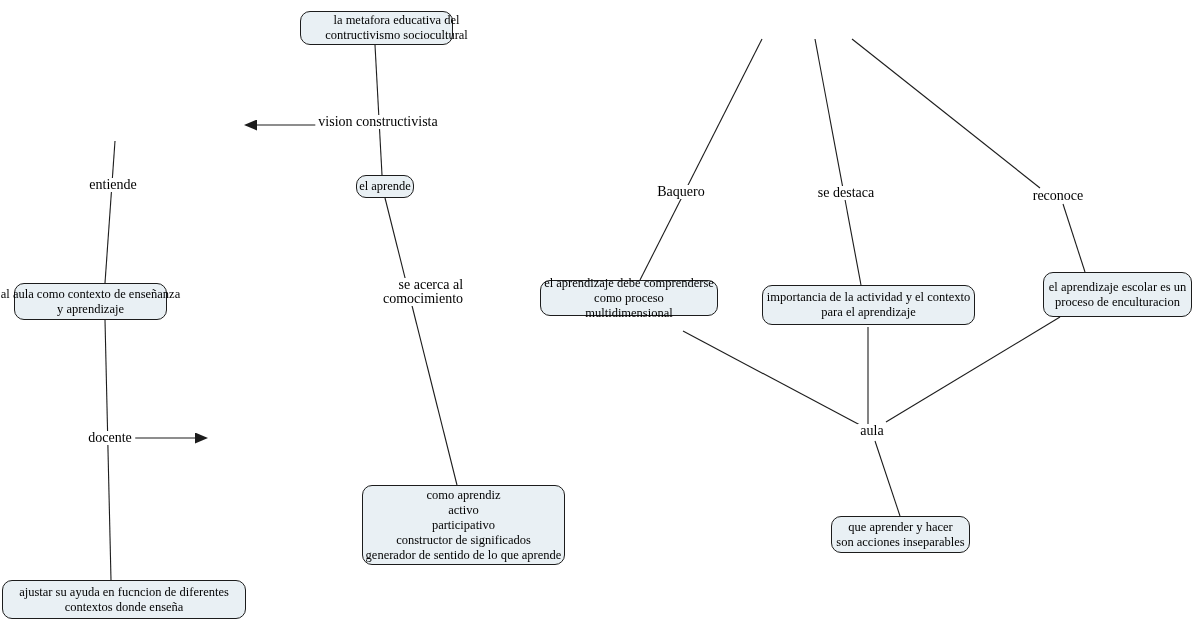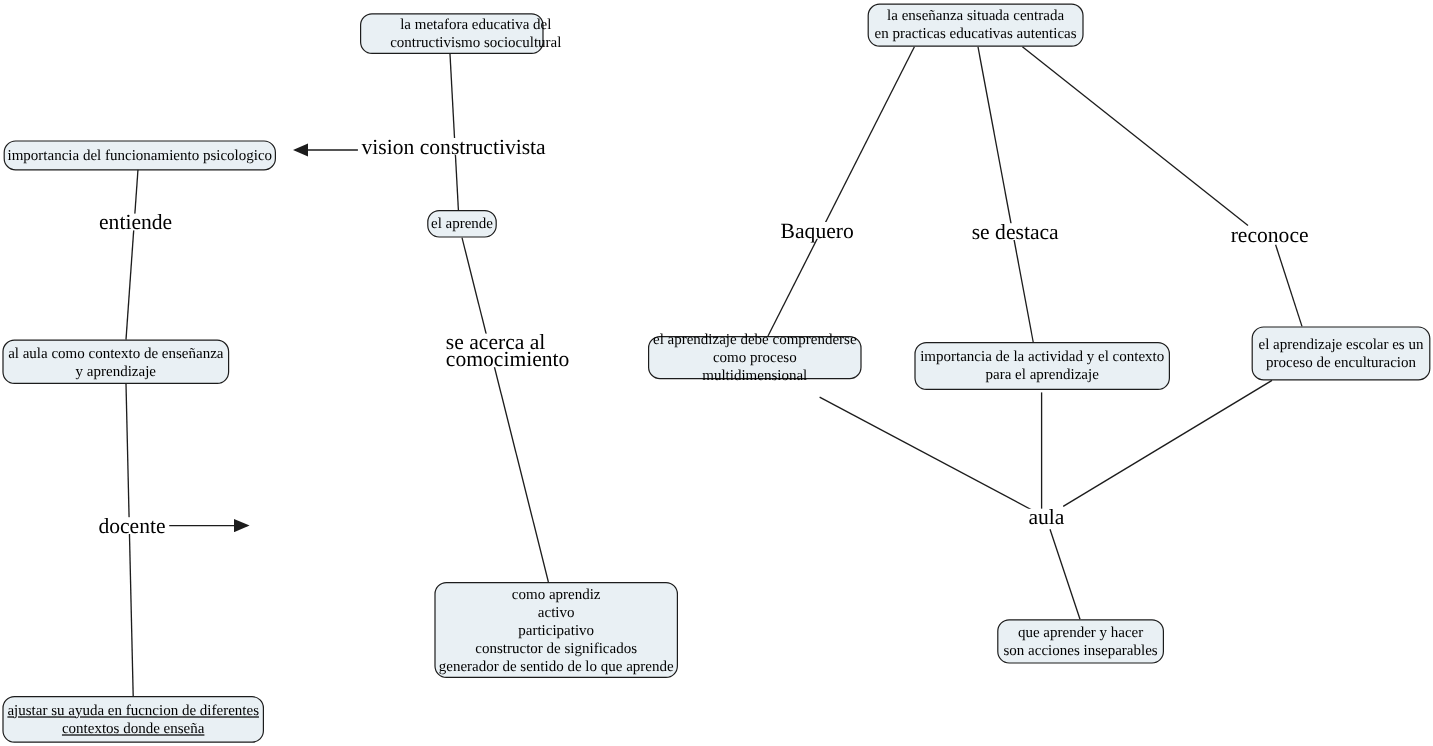--- a/index.html
+++ b/index.html
@@ -32,22 +32,22 @@
     font-size: 12.5px;
     line-height: 15px;
     color: var(--text_color, #000);
   }
   .link-label {
     position: absolute;
     transform: translate(-50%, -50%);
     background: var(--background, #ffffff);
     padding: 0 3px;
     white-space: pre;
-    text-align: left;
-    font-size: 18px;
+    text-align: right;
+    font-size: 14px;
     line-height: 14px;
     color: var(--text_color, #000);
   }
 </style>
 </head>
 <body>
 
 <div class="canvas">
 
   <svg class="wires" viewBox="0 0 1194 622">
@@ -79,33 +79,30 @@
   <div class="link-label" style="left:423px; top:292px;">se acerca al
 comocimiento</div>
   <div class="link-label" style="left:110px; top:438px;">docente</div>
   <div class="link-label" style="left:681px; top:192px;">Baquero</div>
   <div class="link-label" style="left:846px; top:193px;">se destaca</div>
   <div class="link-label" style="left:1058px; top:196px;">reconoce</div>
   <div class="link-label" style="left:872px; top:431px;">aula</div>
 
   <div class="node" style="left:300px; top:11px;  width:153px; height:34px;padding-left:40px;">la metafora educativa del
 contructivismo sociocultural</div>
-  <div class="node" style="left:3px;   top:117px; width:227px; height:25px;">importancia del funcionamiento psicologico</div>
   <div class="node" style="left:356px; top:175px; width:58px;  height:23px;">el aprende</div>
-  <div class="node" style="left:2px;  top:283px; width:189px; height:37px;">al aula como contexto de enseñanza
+  <div class="node" style="left:14px;  top:283px; width:153px; height:37px;">al aula como contexto de enseñanza
 y aprendizaje</div>
   <div class="node" style="left:362px; top:485px; width:203px; height:80px;">como aprendiz
 activo
 participativo
 constructor de significados
 generador de sentido de lo que aprende</div>
-  <div class="node" style="left:2px;   top:580px; width:218px; height:39px;text-decoration:underline;">ajustar su ayuda en fucncion de diferentes
+  <div class="node" style="left:2px;   top:580px; width:244px; height:39px;">ajustar su ayuda en fucncion de diferentes
 contextos donde enseña</div>
-  <div class="node" style="left:723px; top:3px;   width:180px; height:36px;">la enseñanza situada centrada
-en practicas educativas autenticas</div>
   <div class="node" style="left:540px; top:280px; width:178px; height:36px;">el aprendizaje debe comprenderse
 como proceso
 multidimensional</div>
   <div class="node" style="left:762px; top:285px; width:213px; height:40px;">importancia de la actividad y el contexto
 para el aprendizaje</div>
   <div class="node" style="left:1043px;top:272px; width:149px; height:45px;font-family:Liberation Serif, serif;">el aprendizaje escolar es un
 proceso de enculturacion</div>
   <div class="node" style="left:831px; top:516px; width:139px; height:37px;">que aprender y hacer
 son acciones inseparables</div>
 

